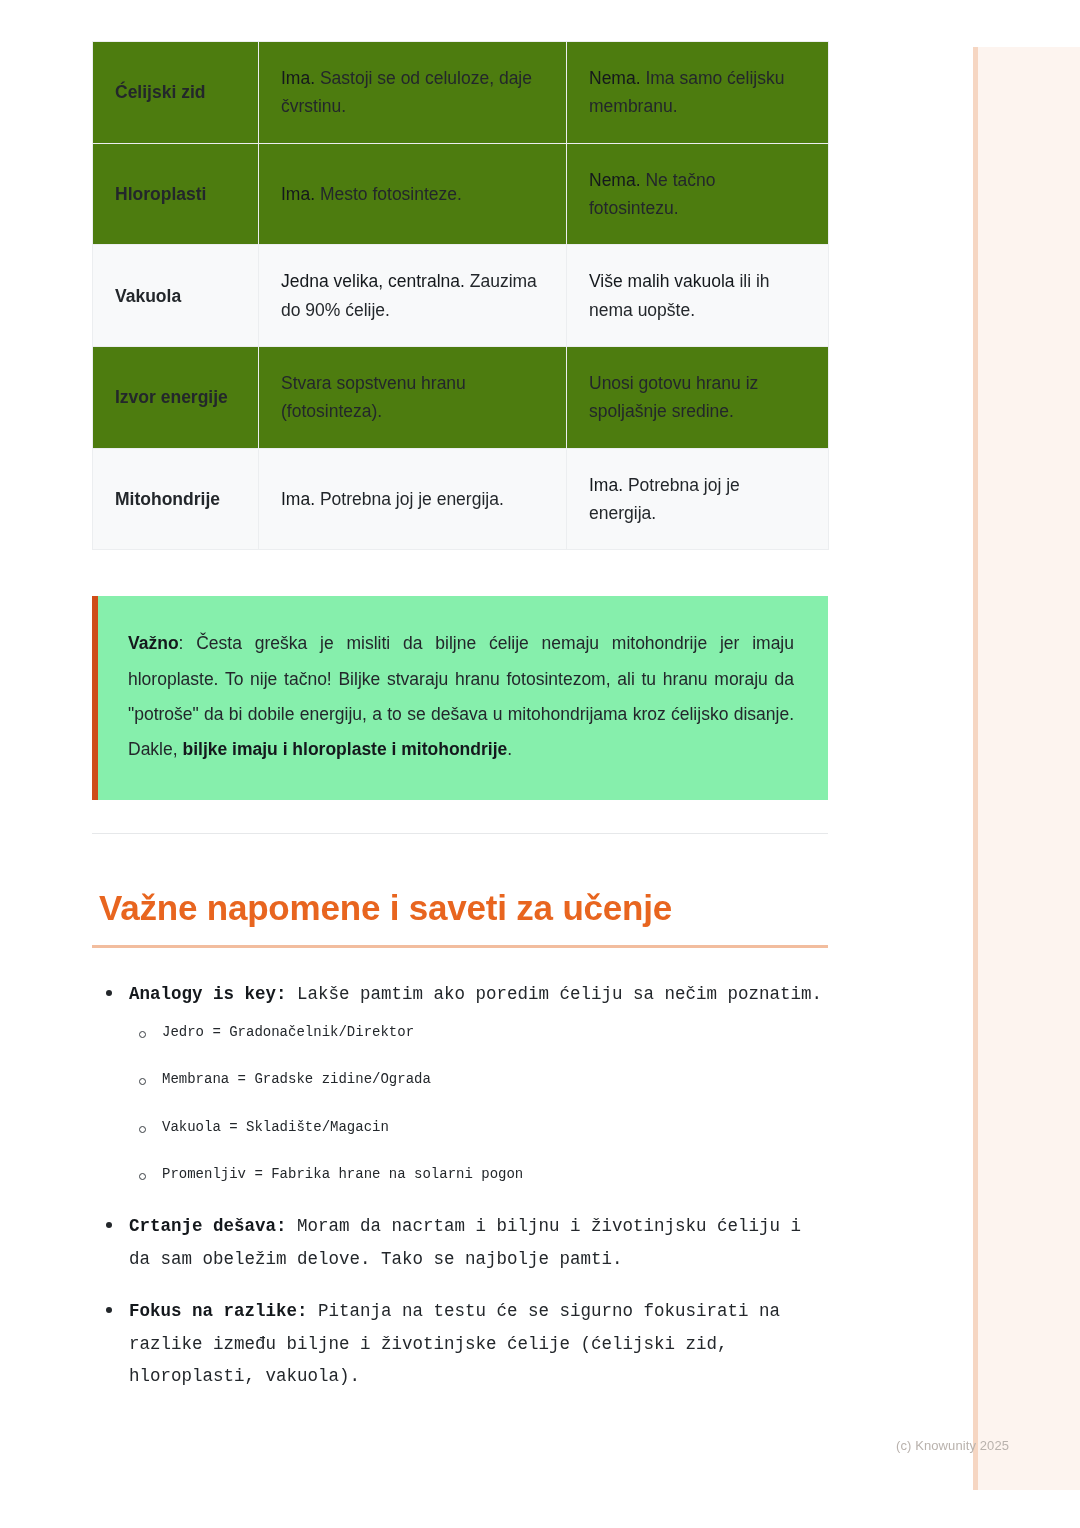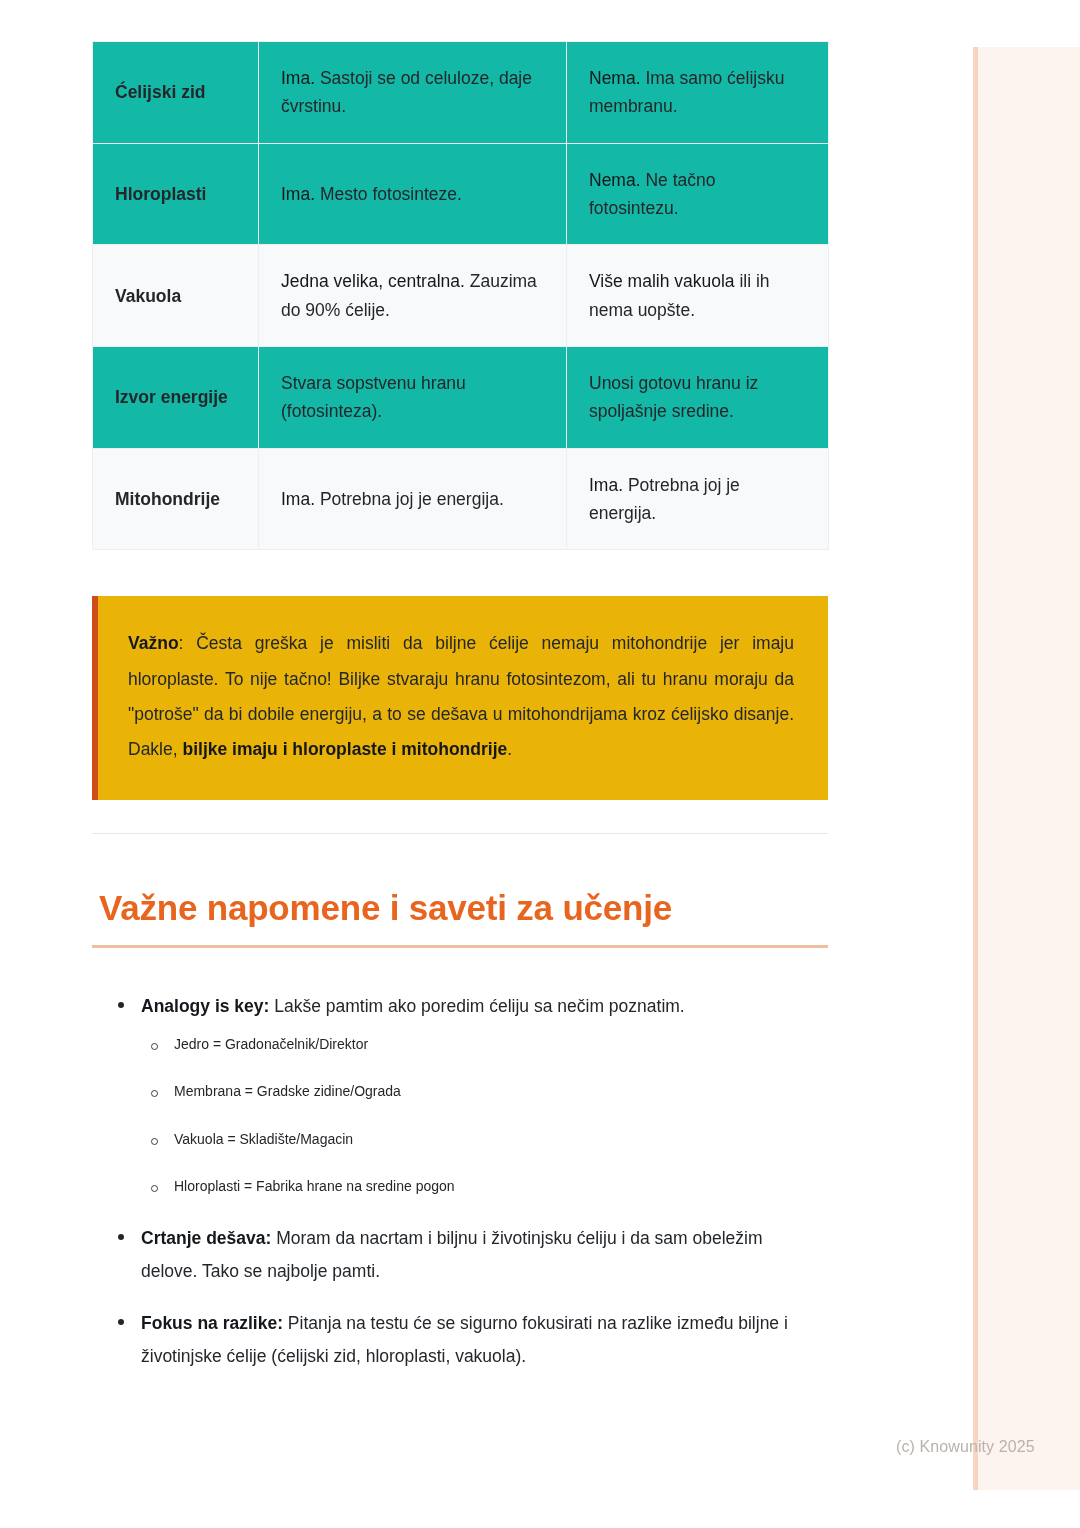--- a/index.html
+++ b/index.html
@@ -50,21 +50,21 @@
     left: 92px;
     top: 41px;
     width: 736px;
   }
 
   
   .cmp-table {
     width: 736px;
     border-collapse: collapse;
     table-layout: fixed;
-    background: #14b8a6;
+    background: #4d7c0f;
   }
   .cmp-table td {
     border: 1px solid #eceef0;
     vertical-align: middle;
     padding: 22px 22px;
     font-size: 17.5px;
     line-height: 1.62;
     color: #23272b;
   }
   .cmp-table col.c-feature { width: 166px; }
@@ -79,21 +79,21 @@
     color: #14181c;
   }
   .lead {
     font-weight: normal;
     color: #14181c;
   }
 
   
   .callout {
     margin-top: 46px;
-    background: #eab308;
+    background: #86efac;
     border-left: 6px solid #cf4d18;
     padding: 30px 34px 32px 30px;
     box-sizing: border-box;
     width: 736px;
   }
   .callout p {
     margin: 0;
     font-size: 17.5px;
     line-height: 2.02;
     text-align: justify;
@@ -125,24 +125,25 @@
   }
   .title-rule {
     margin-top: 17px;
     height: 3px;
     background: #f2bd9e;
     width: 736px;
   }
 
   
   .tips {
-    margin: 16px;
+    margin: 4px;
     padding: 0;
     list-style: none;
     padding-top: 26px;
+    font-family: Liberation Mono, monospace;
   }
   .tip {
     position: relative;
     padding-left: 33px;
     font-size: 17.5px;
     line-height: 1.87;
     color: #23272b;
     margin-bottom: 19px;
   }
   .tip > .bullet {
@@ -181,21 +182,21 @@
     border-radius: 50%;
     border: 1.5px solid #3a3f44;
     box-sizing: border-box;
   }
 
   
   .watermark {
     position: absolute;
     left: 896px;
     top: 1438px;
-    font-size: 16px;
+    font-size: 13px;
     color: #b9b2ad;
     white-space: nowrap;
     letter-spacing: 0.1px;
   }
 </style>
 </head>
 <body>
 
 <div class="page">
 
@@ -261,21 +262,21 @@
           <li class="subtip">
             <span class="bullet-hollow"></span>
             <span>Membrana = Gradske zidine/Ograda</span>
           </li>
           <li class="subtip">
             <span class="bullet-hollow"></span>
             <span>Vakuola = Skladište/Magacin</span>
           </li>
           <li class="subtip">
             <span class="bullet-hollow"></span>
-            <span>Hloroplasti = Fabrika hrane na sredine pogon</span>
+            <span>Promenljiv = Fabrika hrane na solarni pogon</span>
           </li>
         </ul>
       </li>
 
       <li class="tip">
         <span class="bullet"></span>
         <span class="lead">Crtanje dešava:</span><span> Moram da nacrtam i biljnu i životinjsku ćeliju i da sam obeležim delove. Tako se najbolje pamti.</span>
       </li>
 
       <li class="tip">

